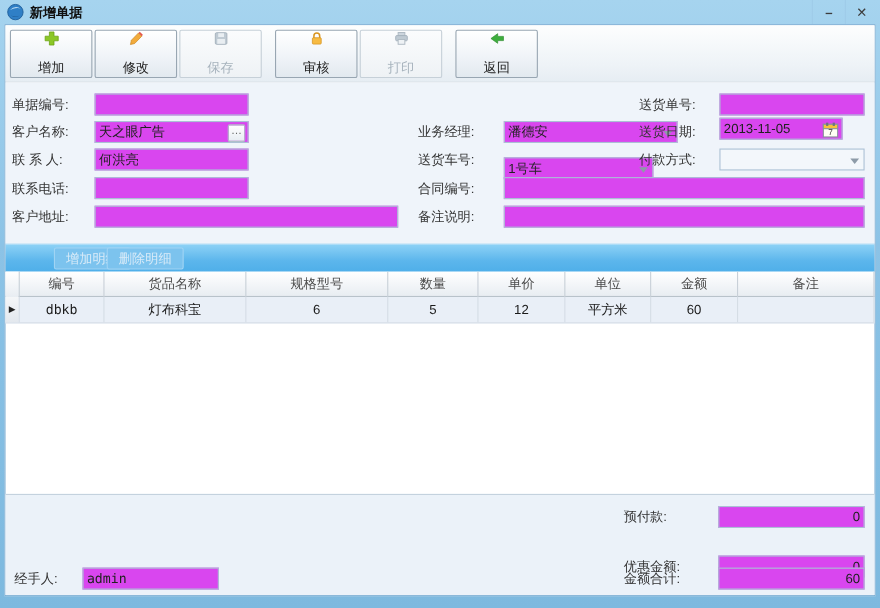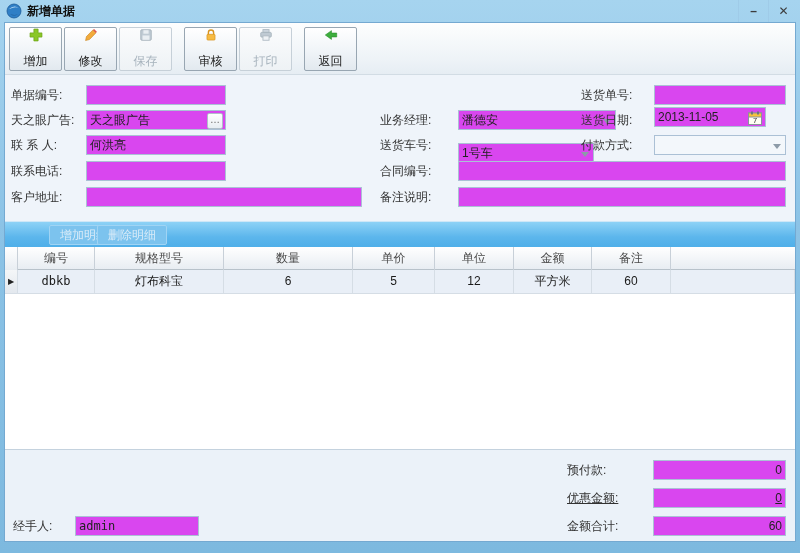--- a/index.html
+++ b/index.html
@@ -19,21 +19,21 @@
     border-left:1px solid #9fcbe8; color:#3c3c3c; font-weight:bold; font-size:12px; cursor:default; }
 
   
   .content { position:absolute; left:4px; top:22px; width:792px; bottom:11px;
     background:#fff; border:1px solid #74a9d1; }
 
   
   .toolbar { position:absolute; left:0; top:0; width:100%; height:52px;
     background:linear-gradient(180deg,#fdfefe 0%,#eef3f7 70%,#e6edf3 100%);
     border-bottom:1px solid #d2dce4; display:flex; align-items:center; padding-left:4px; }
-  .tbtn { width:53px; height:44px; margin-right:2px; display:flex; flex-direction:column;
+  .tbtn { width:75px; height:44px; margin-right:2px; display:flex; flex-direction:column;
     align-items:center; justify-content:center; gap:11px;
     background:linear-gradient(180deg,#ffffff 0%,#f0f4f8 55%,#e2e9ef 100%);
     border:1px solid #98a6b2; border-radius:2px; font-size:12px; color:#222; cursor:pointer; }
   .tbtn.gap { margin-left:10px; }
   .tbtn.disabled { border-color:#c6d0d8; color:#a7b3bd; cursor:default;
     background:linear-gradient(180deg,#fbfcfd,#eef2f5); }
   .tbtn svg { width:18px; height:18px; }
 
   
   .form-panel { position:absolute; left:0; top:52px; width:100%; height:146px; background:#eff4fa; }
@@ -77,21 +77,21 @@
   .gsel { background:linear-gradient(180deg,#f4f6f8,#e3e8ee); font-size:8px; color:#222;
     line-height:23px; }
   .gselhead { background:linear-gradient(180deg,#ffffff,#e8edf2); }
 
   
   .footer { position:absolute; left:0; top:426px; width:100%; bottom:0;
     background:#ebf2f9; border-top:1px solid #c4d2de; }
   .footer .flabel { color:#333; }
   .fl-sum { left:562px; width:80px; }
   .fin-sum { left:648px; width:133px; text-align:right; }
-  .r1 { top:10px; } .r2 { top:38px;text-decoration:underline; } .r3 { top:66px; }
+  .r1 { top:10px; } .r2 { top:55px; } .r3 { top:66px; }
   .fl-handler { left:8px; width:58px; top:66px; }
   .fin-handler { left:70px; width:124px; top:66px; }
 </style>
 </head>
 <body>
 
 <div class="window">
 
   <div class="titlebar">
     <svg class="logo" viewBox="0 0 16 16">
@@ -158,21 +158,21 @@
       </div>
     </div>
 
     <div class="form-panel">
 
       <span class="flabel l1" style="top:10px">单据编号:</span>
       <input class="finput" style="top: 10px; left: 81px; width: 140px;" value="">
       <span class="flabel l3" style="top:10px">送货单号:</span>
       <input class="finput" style="top: 10px; left: 649px; width: 132px;" value="">
 
-      <span class="flabel l1" style="top:35px">天之眼广告:</span>
+      <span class="flabel l1" style="top:35px">客户名称:</span>
       <div class="finput" style="top:35px;left:81px;width:140px;line-height:18px">
         <span>天之眼广告</span>
         <span class="browse-btn">…</span>
       </div>
       <span class="flabel l2" style="top:35px">业务经理:</span>
       <div class="fselect" style="top:35px;left:453px;width:158px;line-height:18px">
         <span>潘德安</span>
         <span class="arrow"></span>
       </div>
       <span class="flabel l3" style="top:35px">送货日期:</span>
@@ -212,20 +212,21 @@
     </div>
 
     <div class="detail-strip">
       <div class="dbtn add">增加明细</div>
       <div class="dbtn del">删除明细</div>
     </div>
 
     <div class="grid-header">
       <div class="gcell gselhead"></div>
     <div class="gcell ghead">编号</div>
+        <div class="gcell ghead">货品名称</div>
         <div class="gcell ghead">规格型号</div>
         <div class="gcell ghead">数量</div>
         <div class="gcell ghead">单价</div>
         <div class="gcell ghead">单位</div>
         <div class="gcell ghead">金额</div>
         <div class="gcell ghead">备注</div>
       </div>
     <div class="grid-body">
         <div class="grow">
           <div class="gcell gsel">▶</div>

